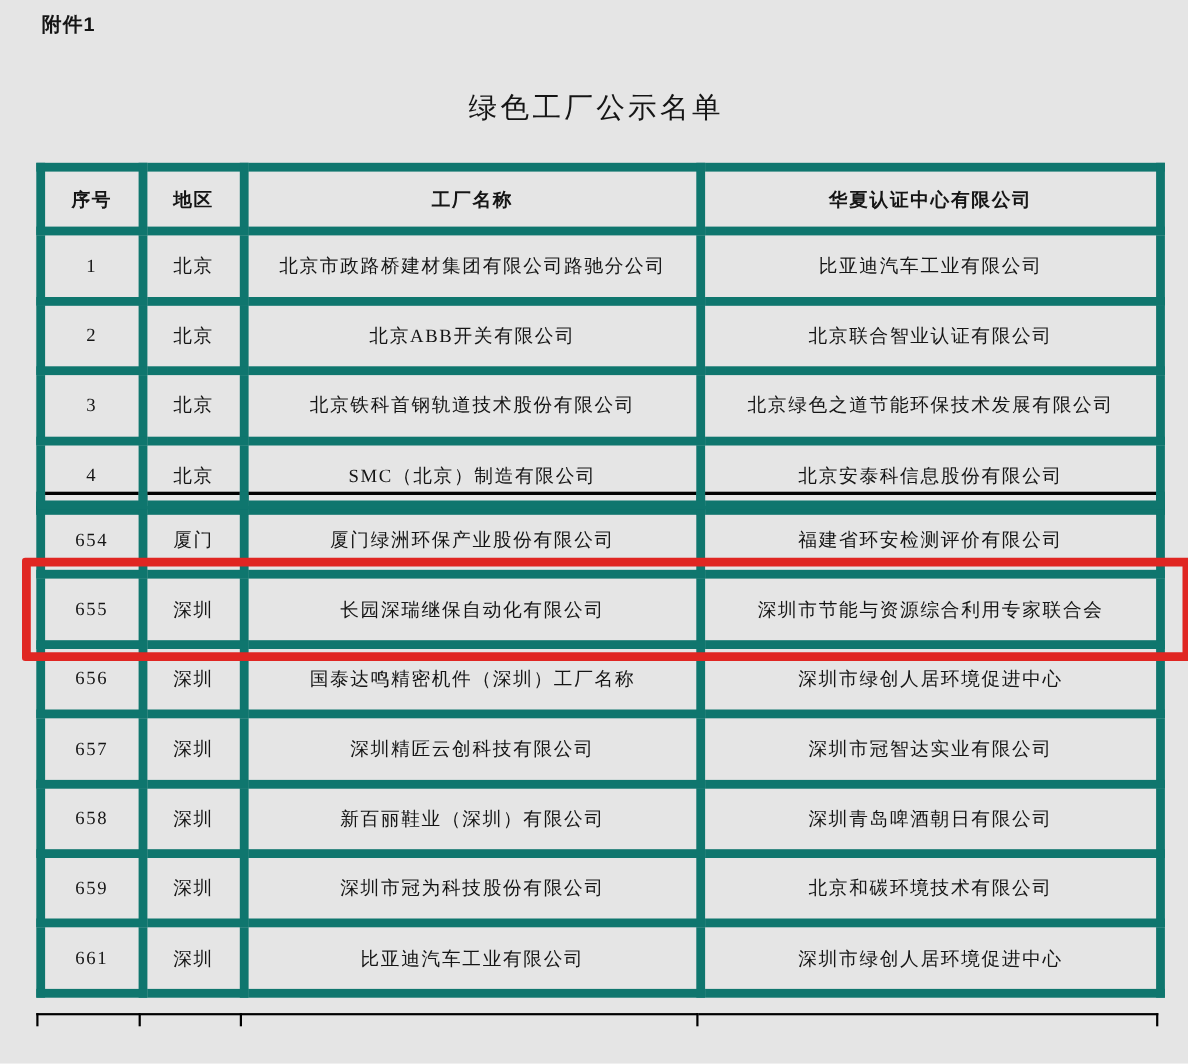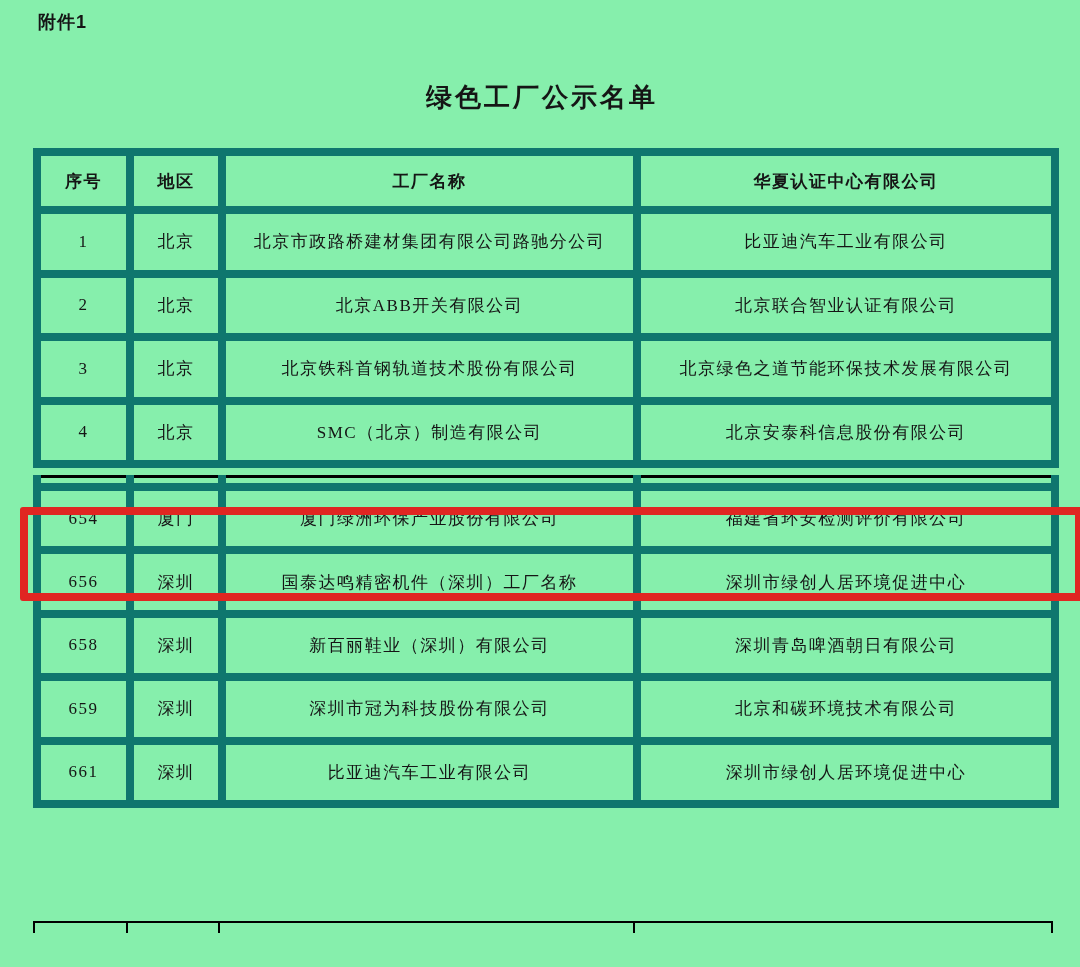--- a/index.html
+++ b/index.html
@@ -1,42 +1,42 @@
 <!DOCTYPE html>
 <html><head>
 <meta charset="utf-8">
 <style>
   html,body{margin:0;padding:0;background:#ffffff;}
   .page{
-    position:relative;width:1080px;height:967px;background:#86efac;
+    position:relative;width:1080px;height:967px;background:#e5e5e5;
     font-family:"Liberation Serif","DejaVu Serif",serif;color:#151515;overflow:hidden;
   }
   .attachment{
     position:absolute;left:38px;top:10px;
     font-family:"Liberation Sans","DejaVu Sans",sans-serif;
     font-weight:700;font-size:18px;letter-spacing:1px;
   }
   .title{
     position:absolute;left:33px;top:80px;width:1018px;margin:0;
     text-align:center;font-family:"Liberation Sans","DejaVu Sans",sans-serif;
-    font-weight:700;font-size:26px;letter-spacing:3px;
+    font-weight:400;font-size:26px;letter-spacing:3px;
   }
   table.t{
     position:absolute;left:33px;width:1018px;
     border-collapse:collapse;table-layout:fixed;
     border:3px solid #000;
   }
   .t th,.t td{
     border:8px solid #0f766e;padding:0;margin:0;
     text-align:center;vertical-align:middle;
     font-size:17px;letter-spacing:1.5px;white-space:nowrap;overflow:hidden;
   }
   .t th{font-weight:700;font-size:17px;height:50px;}
   .frag1{top:148px;}
-  .frag2{top:447px;margin-top:28px;}
+  .frag2{top:447px;}
   .frag1 tbody td{height:55.5px;}
   .frag2 tbody tr.datarow td{height:55.4px;}
   .frag2 tr.sliver-row td{height:5px;border-top-width:2px;}
   .num{font-size:19px;letter-spacing:0;font-family:"Liberation Serif","DejaVu Serif",serif;}
   
   table.frag3{
     position:absolute;left:33px;top:921px;width:1018px;
     border-collapse:collapse;table-layout:fixed;
     border:2px solid #000;border-bottom:0;
   }
@@ -114,24 +114,36 @@
         <td></td>
         <td></td>
       </tr>
       <tr class="datarow">
         <td class="num">654</td>
         <td>厦门</td>
         <td>厦门绿洲环保产业股份有限公司</td>
         <td>福建省环安检测评价有限公司</td>
       </tr>
       <tr class="datarow">
+        <td class="num">655</td>
+        <td>深圳</td>
+        <td>长园深瑞继保自动化有限公司</td>
+        <td>深圳市节能与资源综合利用专家联合会</td>
+      </tr>
+      <tr class="datarow">
         <td class="num">656</td>
         <td>深圳</td>
         <td>国泰达鸣精密机件（深圳）工厂名称</td>
         <td>深圳市绿创人居环境促进中心</td>
+      </tr>
+      <tr class="datarow">
+        <td class="num">657</td>
+        <td>深圳</td>
+        <td>深圳精匠云创科技有限公司</td>
+        <td>深圳市冠智达实业有限公司</td>
       </tr>
       <tr class="datarow">
         <td class="num">658</td>
         <td>深圳</td>
         <td>新百丽鞋业（深圳）有限公司</td>
         <td>深圳青岛啤酒朝日有限公司</td>
       </tr>
       <tr class="datarow">
         <td class="num">659</td>
         <td>深圳</td>

